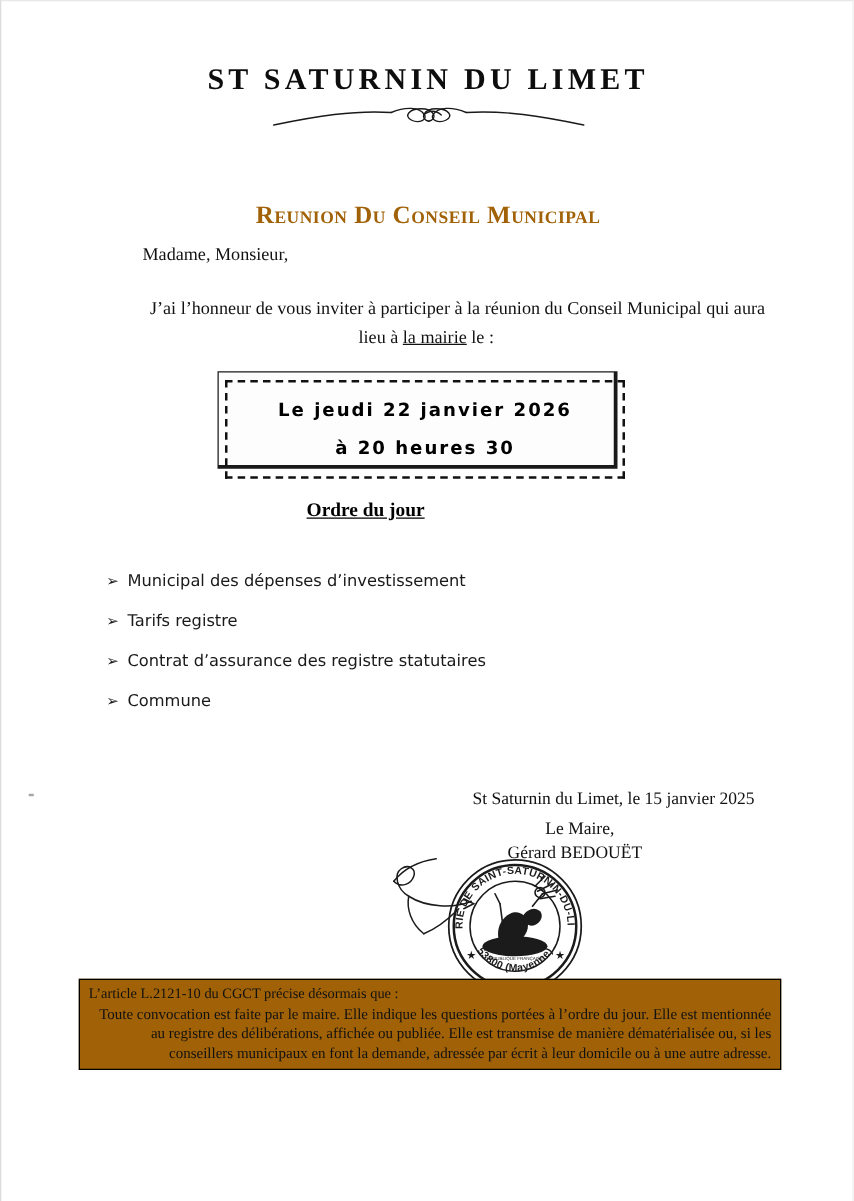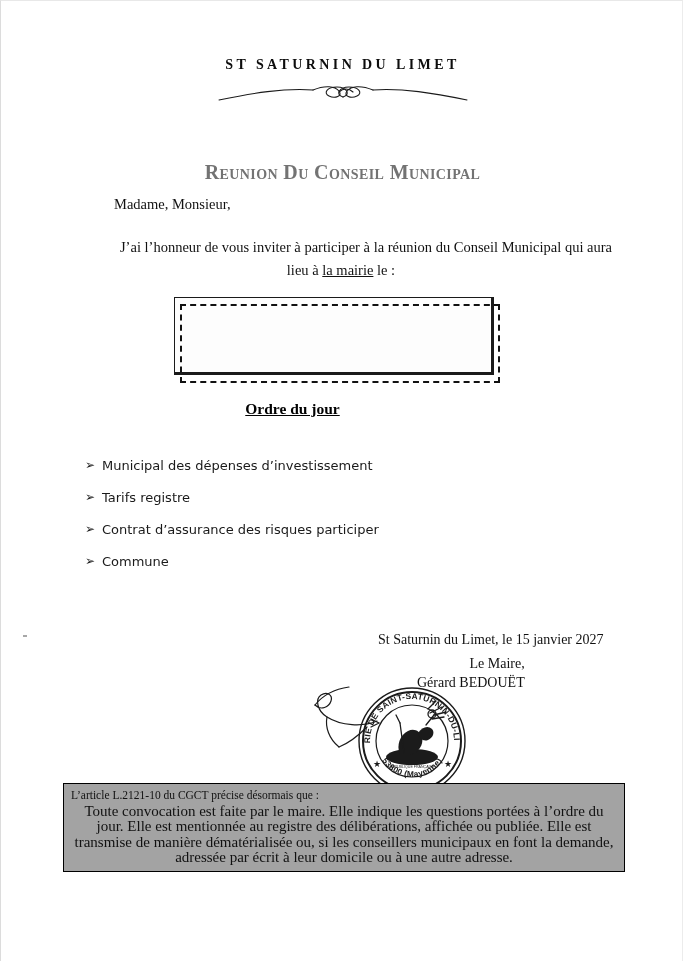--- a/index.html
+++ b/index.html
@@ -33,21 +33,21 @@
     font-family: "Liberation Serif", serif;
     font-weight: bold;
     font-size: 15px;
     letter-spacing: 3.2px;
     color: #0d0d0d;
     line-height: 20px;
   }
   .town-line {
     font-family: "Liberation Serif", serif;
     font-weight: bold;
-    font-size: 14px;
+    font-size: 24px;
     letter-spacing: 3.4px;
     color: #0d0d0d;
     line-height: 25px;
     margin-top: 1px;
   }
   .flourish {
     margin-top: 6px;
     height: 24px;
     line-height: 0;
   }
@@ -57,21 +57,21 @@
     position: absolute;
     top: 160px;
     left: 0;
     width: 683px;
     text-align: center;
     font-family: "Liberation Serif", serif;
     font-weight: bold;
     font-size: 20px;
     font-variant: small-caps;
     letter-spacing: 0.4px;
-    color: #737373;
+    color: #a16207;
   }
 
   
   .salutation {
     position: absolute;
     top: 193px;
     left: 113px;
     font-size: 14.5px;
     line-height: 20px;
   }
@@ -184,24 +184,24 @@
     position: absolute;
     top: 629px;
     left: 377px;
     font-size: 14px;
     line-height: 20px;
     white-space: nowrap;
   }
   .signer {
     position: absolute;
     top: 653px;
-    left: 416px;
+    left: 405px;
     font-size: 14px;
     line-height: 19px;
-    text-align: right;
+    text-align: center;
   }
   .signer .role { display: block; padding-left: 8px; }
   .signer .name { display: block; }
 
   
   .pen-mark {
     position: absolute;
     top: 676px;
     left: 300px;
     width: 120px;
@@ -219,32 +219,32 @@
 
   
   .legal-box {
     position: absolute;
     top: 782px;
     left: 62px;
     width: 562px;
     border: 1px solid #000000;
     box-sizing: border-box;
     padding: 4px 7px 5px 7px;
-    background: #a3a3a3;
+    background: #a16207;
   }
   .legal-lead {
     font-size: 11.5px;
     line-height: 15.5px;
     color: #111111;
   }
   .legal-body {
-    font-size: 15px;
+    font-size: 12px;
     line-height: 15.5px;
     color: #111111;
-    text-align: center;
+    text-align: right;
   }
 
   
   .scan-speck {
     position: absolute;
     top: 634px;
     left: 22px;
     width: 4px;
     height: 2px;
     background: #8a8a8a;
@@ -273,46 +273,50 @@
 
   <div class="doc-title">Reunion Du Conseil Municipal</div>
 
   <div class="salutation">Madame, Monsieur,</div>
 
   <div class="intro"><span class="indent"></span><span>J’ai l’honneur de vous inviter à participer à la réunion du Conseil Municipal qui aura lieu à </span><u>la mairie</u><span> le :</span></div>
 
   <div class="datebox-wrap">
     <div class="datebox-solid"></div>
     <div class="datebox-dashed"></div>
+    <div class="datebox-text">
+      <div class="date-line">Le jeudi 22 janvier 2026</div>
+      <div class="date-line">à 20 heures 30</div>
+    </div>
   </div>
 
   <div class="agenda-heading">
     <span>Ordre du jour</span>
   </div>
 
   <div class="agenda-list">
     <div class="agenda-item">
       <span class="agenda-bullet">➢</span>
       <span>Municipal des dépenses d’investissement</span>
     </div>
     <div class="agenda-item">
       <span class="agenda-bullet">➢</span>
       <span>Tarifs registre</span>
     </div>
     <div class="agenda-item">
       <span class="agenda-bullet">➢</span>
-      <span>Contrat d’assurance des risques participer</span>
+      <span>Contrat d’assurance des registre statutaires</span>
     </div>
     <div class="agenda-item">
       <span class="agenda-bullet">➢</span>
       <span>Commune</span>
     </div>
   </div>
 
-  <div class="place-date">St Saturnin du Limet, le 15 janvier 2027</div>
+  <div class="place-date">St Saturnin du Limet, le 15 janvier 2025</div>
   <div class="signer">
     <span class="role">Le Maire,</span>
     <span class="name">Gérard BEDOUËT</span>
   </div>
 
   <div class="pen-mark">
     <svg width="120" height="90" viewBox="0 0 120 90" xmlns="http://www.w3.org/2000/svg">
       <g fill="none" stroke="#1b1b1b" stroke-width="1.2" stroke-linecap="round">
         <path d="M14 28 C22 18, 34 12, 48 10"></path>
         <path d="M14 28 C20 34, 28 30, 30 24 C32 18, 26 14, 20 18 C14 22, 16 34, 26 40 C40 49, 62 50, 76 44"></path>

